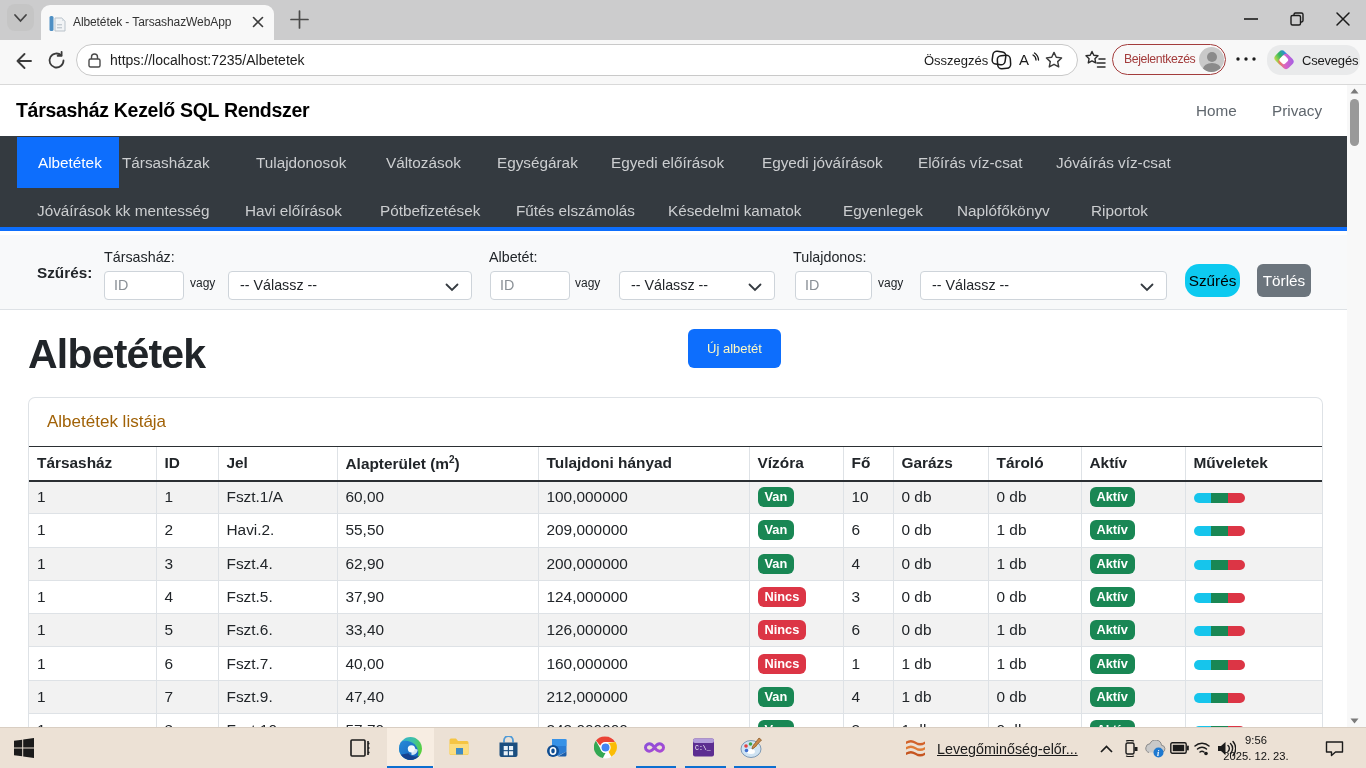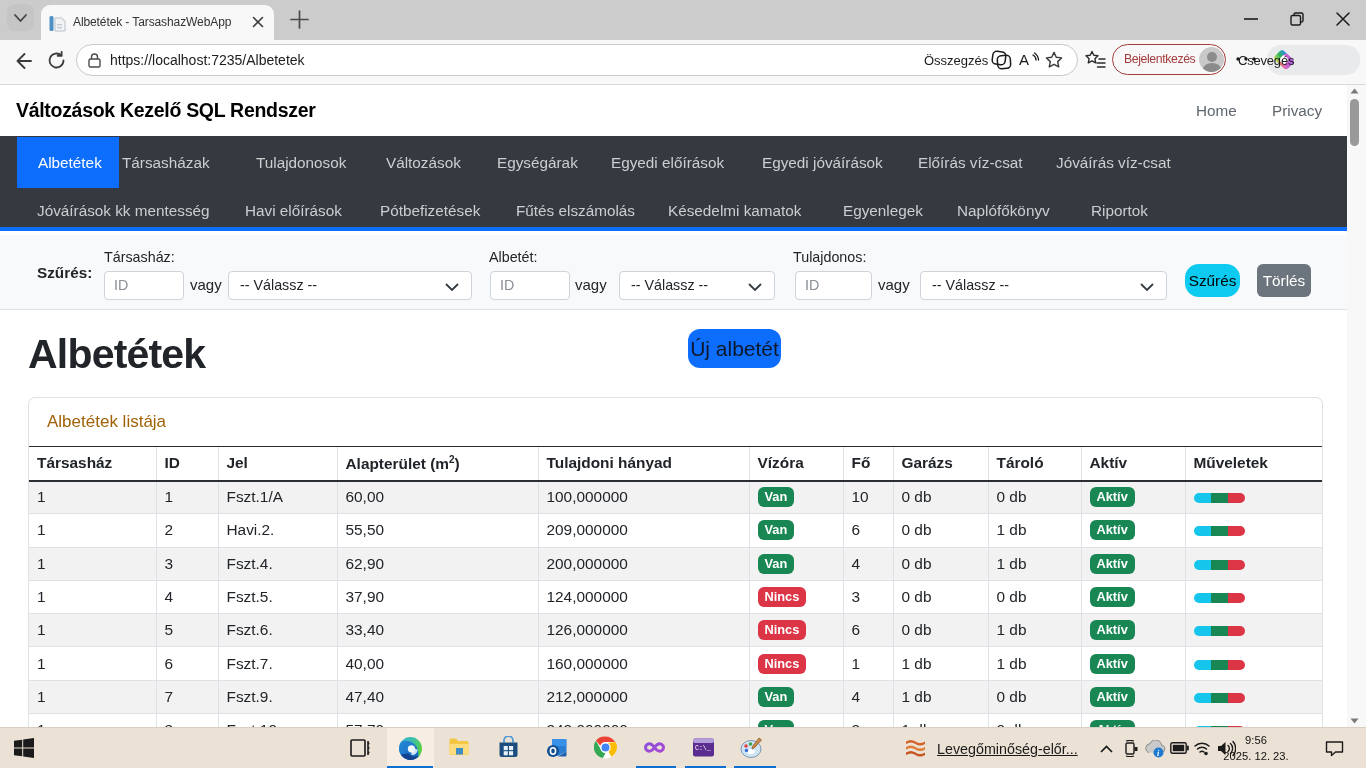--- a/index.html
+++ b/index.html
@@ -16,21 +16,21 @@
   #toolbar { left:0; top:40px; width:1366px; height:45px; background:#f8f8f8; border-bottom:1px solid #d9d9d9; }
   #urlpill { left:76px; top:4px; width:1002px; height:32px; background:#ffffff; border:1px solid #c9c9c9; border-radius:16px; }
   #urltext { left:110px; top:12px; font-size:14px; color:#202020; }
   #osszegzes { left:924px; top:13px; font-size:13px; color:#1b1b1b; }
   #signin { left:1112px; top:4px; width:114px; height:31px; border:1.5px solid #a33c3c; border-radius:16px; }
   #signintext { left:1124px; top:12px; font-size:12.3px; color:#a33c3c; letter-spacing:-0.4px; }
   .avatar { left:1199px; top:7px; width:25px; height:25px; border-radius:50%; background:#c9c9c9; overflow:hidden; }
   .avatar .head { position:absolute; left:7.5px; top:5px; width:10px; height:10px; border-radius:50%; background:#8b8b8b; }
   .avatar .body2 { position:absolute; left:3.5px; top:16px; width:18px; height:12px; border-radius:50%; background:#8b8b8b; }
   #chatbtn { left:1267px; top:5px; width:93px; height:30px; background:#e9eaeb; border-radius:14px; }
-  #chattext { left:1238px; top:13px; font-size:13px; color:#1b1b1b; letter-spacing:-0.2px; }
+  #chattext { left:1302px; top:13px; font-size:13px; color:#1b1b1b; letter-spacing:-0.2px; }
 
   
   #page { left:0; top:85px; width:1347px; height:642px; background:#fff; overflow:hidden; }
   #vscroll { left:1347px; top:85px; width:19px; height:642px; background:#f8f8f8; }
   #vthumb { position:absolute; left:3px; top:14px; width:9px; height:47px; border-radius:5px; background:#999; }
 
   
   #brand { left:16px; top:14px; font-size:19.5px; font-weight:bold; color:#000; letter-spacing:-0.3px;}
   .hlink { top:17px; font-size:15.3px; color:#5f666d; }
 
@@ -40,27 +40,27 @@
   .nl { position:absolute; font-size:15.3px; color:#ccced0; white-space:nowrap; }
   .r1 { top:18px; }
   .r2 { top:66px; }
 
   
   #filter { left:0; top:150px; width:1347px; height:75px; background:#f8f9fa; border-bottom:1px solid #dee2e6; }
   .flabel { position:absolute; font-size:14.3px; color:#212529; }
   .finput { position:absolute; top:36px; height:29px; background:#fff; border:1px solid #ced4da; border-radius:4px; font-size:14.3px; color:#8a9096; padding:5px 9px; }
   .fselect { position:absolute; top:36px; height:29px; background:#fff; border:1px solid #ced4da; border-radius:4px; font-size:14.3px; color:#212529; padding:5px 11px; }
   .chev { position:absolute; top:11px; }
-  .vagy { position:absolute; top:41px; font-size:15px; color:#212529; }
+  .vagy { position:absolute; top:41px; font-size:12px; color:#212529; }
   #btnSzures { left:1185px; top:29px; width:55px; height:33px; background:#0dcaf0; border-radius:14px; color:#000; font-size:15.3px; text-align:center; line-height:33px; }
   #btnTorles { left:1257px; top:29px; width:54px; height:33px; background:#6c757d; border-radius:6px; color:#fff; font-size:15.3px; text-align:center; line-height:33px; }
 
   
   #h1 { left:28px; top:246px; font-size:41px; font-weight:bold; color:#212529; letter-spacing:-0.8px; }
-  #btnNew { left:688px; top:244px; width:93px; height:39px; background:#0d6efd; border-radius:12px; color:#0f172a; font-size:21px; text-align:center; line-height:39px; }
+  #btnNew { left:688px; top:244px; width:93px; height:39px; background:#0d6efd; border-radius:6px; color:#fef9c3; font-size:13px; text-align:center; line-height:39px; }
 
   
   #card { left:28px; top:312px; width:1295px; height:340px; background:#fff; border:1px solid #dee2e6; border-radius:7px 7px 0 0; border-bottom:none; }
   #cardheader { position:absolute; left:18px; top:14px; font-size:17px; color:#a16207; }
   table { border-collapse:collapse; table-layout:fixed; width:1293px; position:absolute; left:0px; top:48px; font-size:15.4px; color:#212529; }
   th { text-align:left; font-weight:bold; padding:4px 8px; border-top:1.5px solid #2b2f33; border-bottom:2px solid #2b2f33; height:34px; }
   td { padding:4px 8px; height:33.3px; border-bottom:1px solid #dee2e6; }
   th + th, td + td { border-left:1px solid #dee2e6; }
   tr.odd td { background:#f2f2f2; }
   .badge { display:inline-block; padding:3px 7px; border-radius:6px; color:#fff; font-size:12.8px; font-weight:bold; line-height:14px; }
@@ -182,21 +182,21 @@
         <rect x="7.5" y="6" width="13" height="13" rx="4" fill="url(#cpr)"></rect>
       </g>
     <g transform="rotate(45 11.8 10.8)">
         <rect x="8.1" y="7.1" width="7.4" height="7.4" rx="2" fill="#fff"></rect>
       </g>
   </svg>
   <div id="chattext" class="abs">Csevegés</div>
 </div>
 
 <div id="page" class="abs">
-  <div id="brand" class="abs">Változások Kezelő SQL Rendszer</div>
+  <div id="brand" class="abs">Társasház Kezelő SQL Rendszer</div>
   <div class="hlink abs" style="left:1196px">Home</div>
   <div class="hlink abs" style="left:1272px">Privacy</div>
 
   <div id="navbar" class="abs">
     <div id="navactive" class="abs"></div>
     <span class="nl r1" style="left:38px;color:#fff">Albetétek</span>
     <span class="nl r1" style="left:122px">Társasházak</span>
     <span class="nl r1" style="left:256px">Tulajdonosok</span>
     <span class="nl r1" style="left:386px">Változások</span>
     <span class="nl r1" style="left:497px">Egységárak</span>

